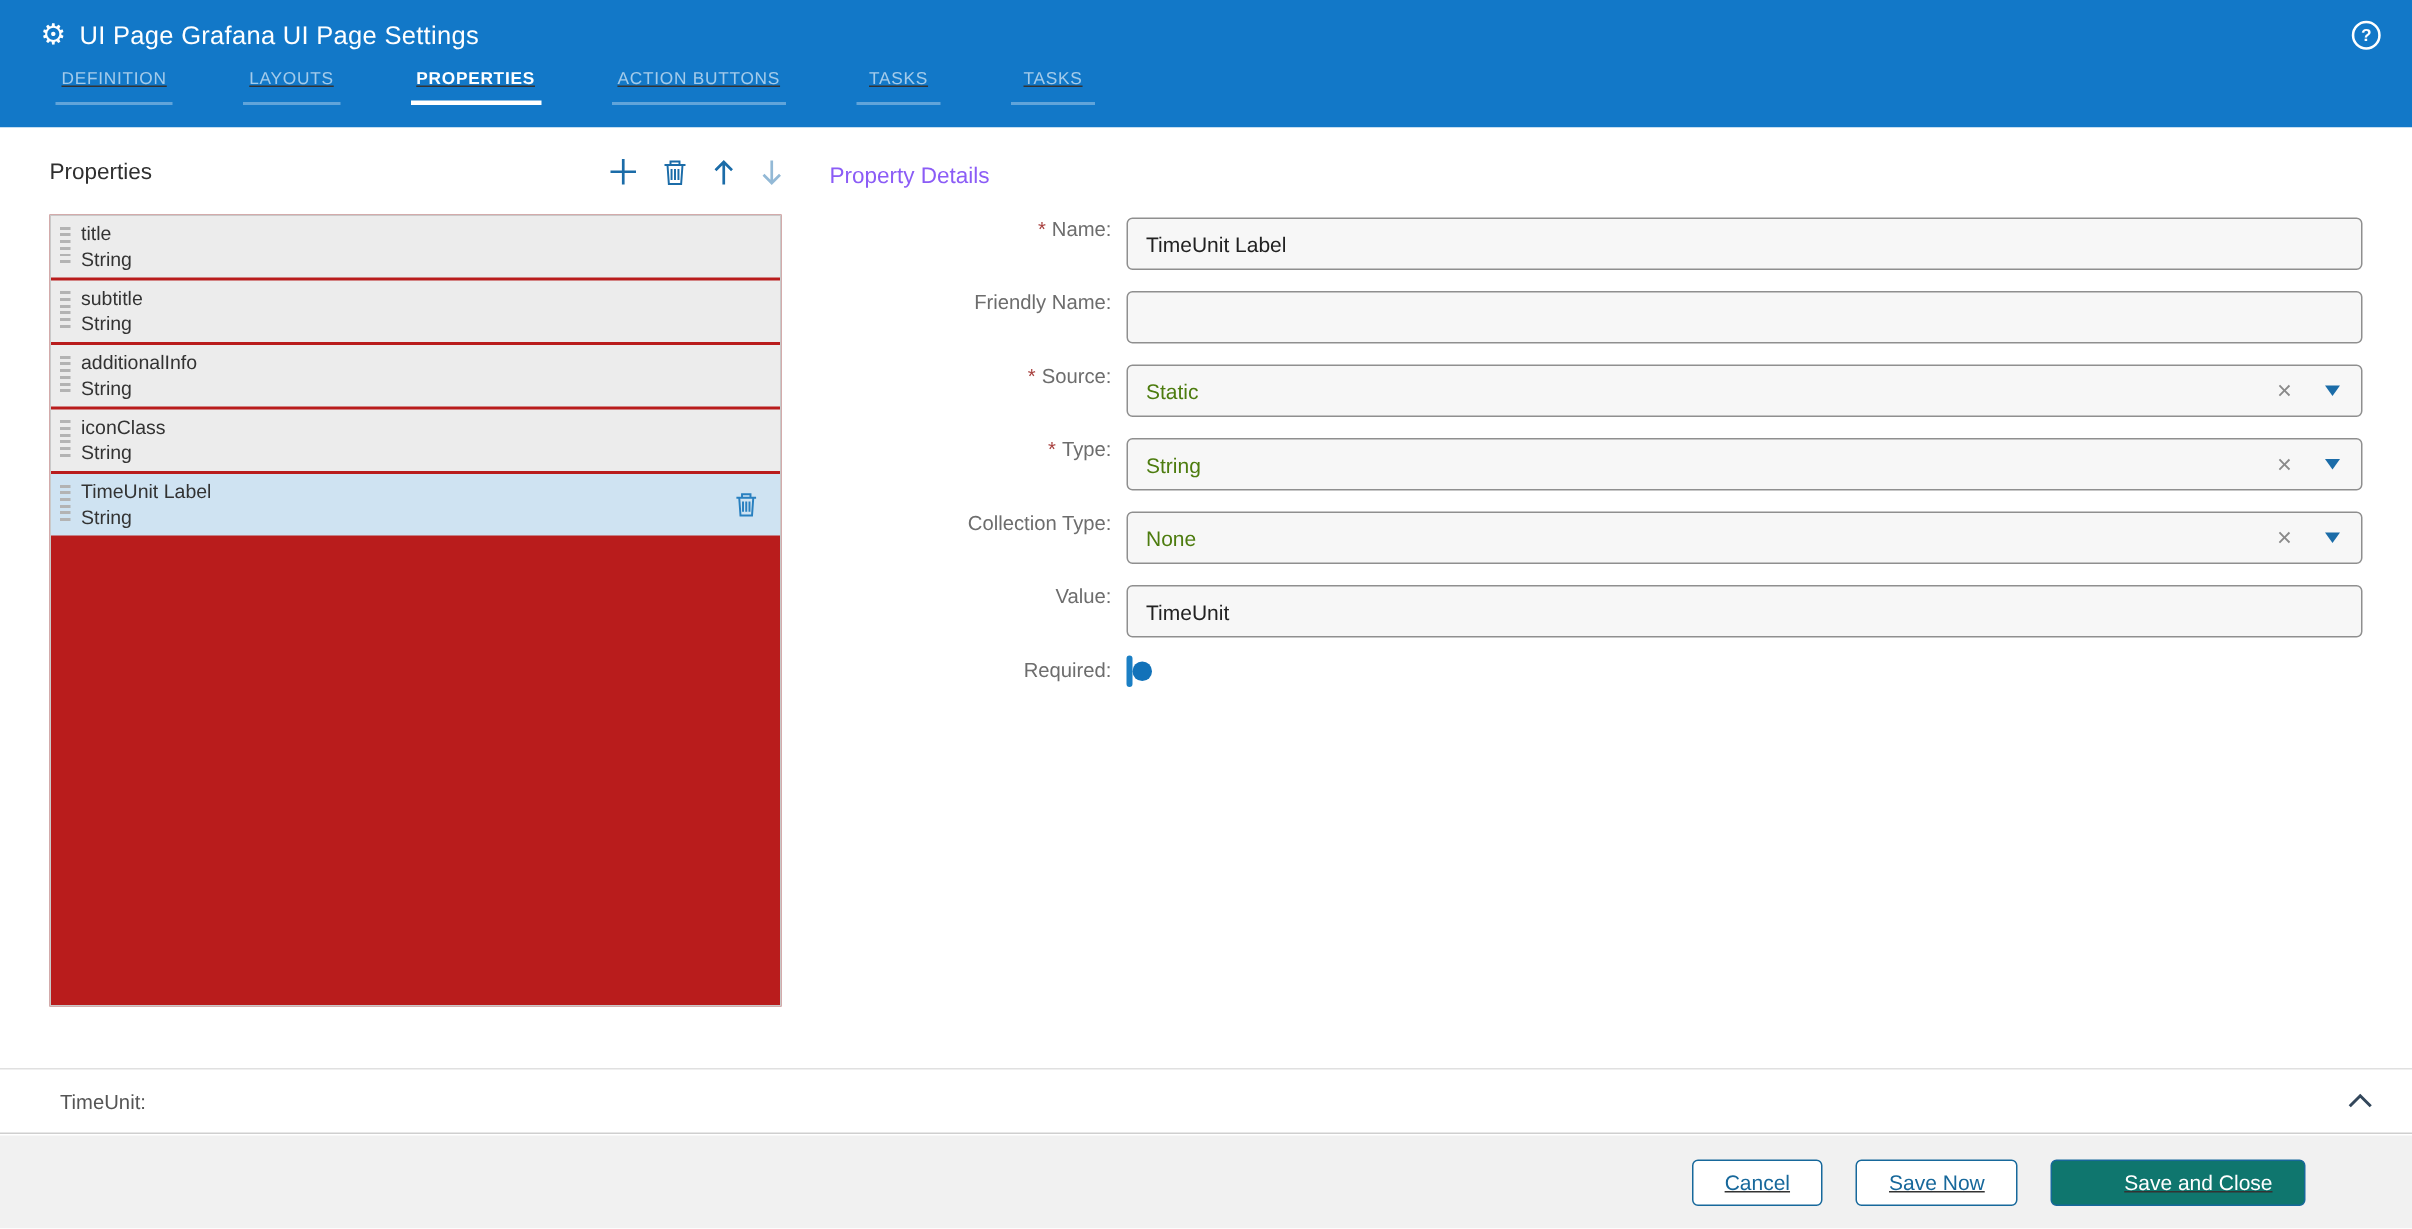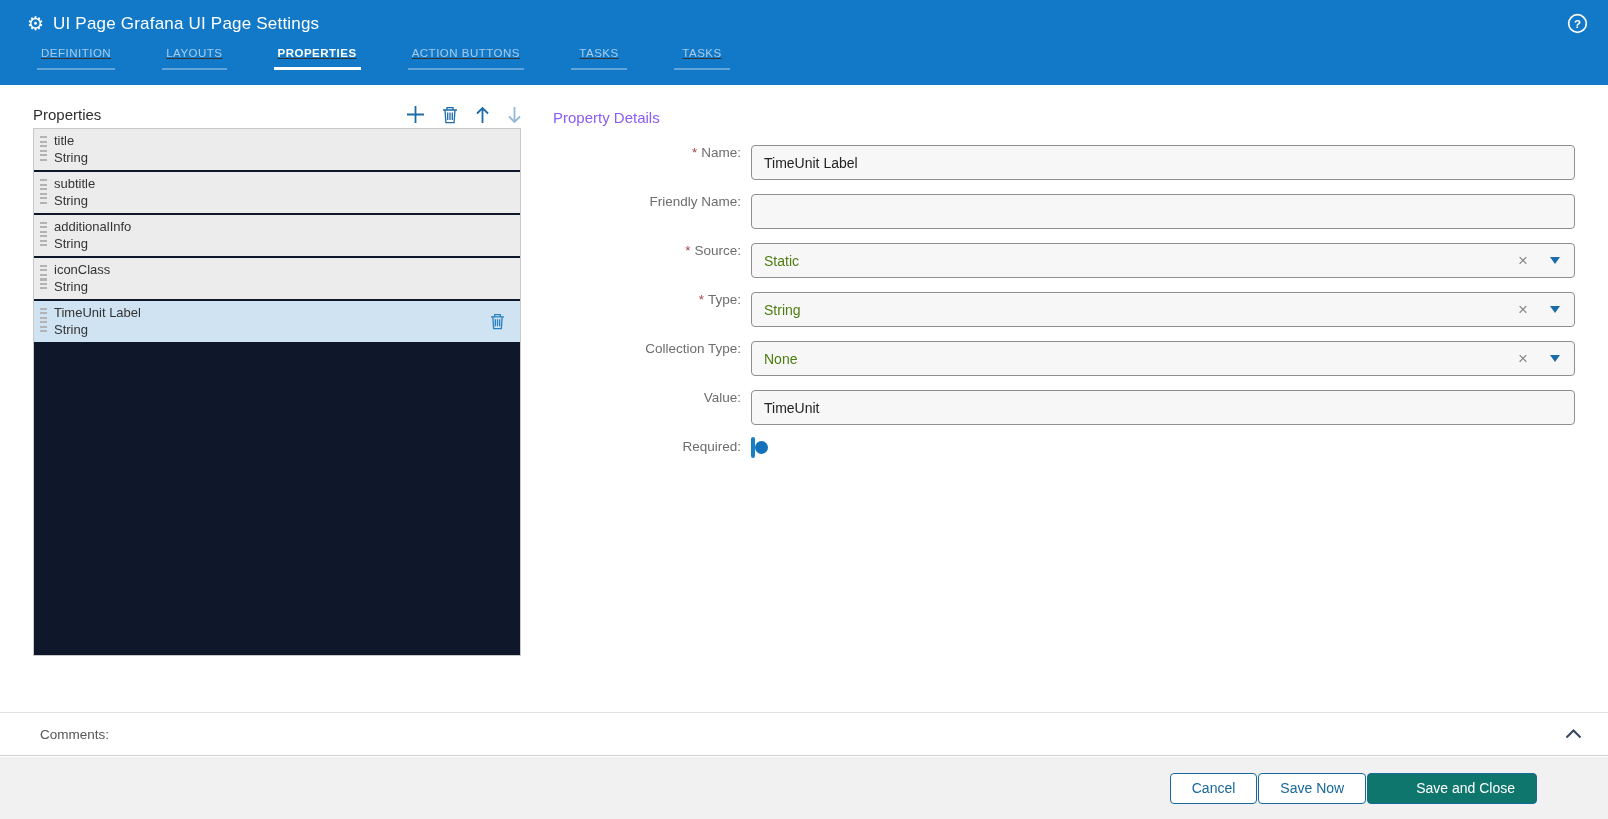--- a/index.html
+++ b/index.html
@@ -31,22 +31,22 @@
   .props-head {
     position:absolute; left:33px; top:20px; width:489px;
     display:flex; justify-content:space-between; align-items:center;
   }
   .props-title { font-size:15px; color:#2f2f2f; }
   .list-toolbar { display:flex; gap:17px; align-items:center; }
   .tool-btn { background:none; border:none; cursor:pointer; color:#1b6ca8; display:flex; align-items:center; padding:0; }
   .tool-btn.disabled { color:#93b9d6; cursor:default; }
 
   .prop-list {
-    position:absolute; left:33px; top:43px; width:488px; height:528px;
-    border:1px solid #c9c9c9; background:#0f172a; overflow:hidden;
+    position:absolute; left:33px; top:58px; width:488px; height:528px;
+    border:1px solid #c9c9c9; background:#b91c1c; overflow:hidden;
   }
   .prop-item {
     height:41px; margin-bottom:2px; background:#ececec;
     display:flex; align-items:center; padding-left:6px; position:relative; cursor:pointer;
   }
   .prop-item.selected { background:#cfe3f2; }
   .drag-handle {
     width:7px; height:27px; margin-right:7px;
     background:repeating-linear-gradient(to bottom,#b3b3b3 0 2px,transparent 2px 4.5px);
   }
@@ -91,21 +91,21 @@
   .comments {
     position:absolute; top:712px; left:0; right:0; height:44px; background:#fff;
     border-top:1px solid #e0e0e0; border-bottom:1px solid #cfcfcf;
     display:flex; align-items:center; padding:0 26px 0 40px; color:#555; font-size:13.5px;
   }
   .collapse-btn { margin-left:auto; cursor:pointer; display:flex; align-items:center; }
 
   
   .footer {
     position:absolute; top:757px; bottom:0; left:0; right:0; background:#f1f1f1;
-    display:flex; justify-content:flex-end; align-items:center; gap:1px; padding-right:71px;
+    display:flex; justify-content:flex-end; align-items:center; gap:22px; padding-right:71px;text-decoration:underline;
   }
   .btn {
     height:31px; padding:0 21px; border-radius:4px; font-size:14px; cursor:pointer;
     font-family:"Liberation Sans",sans-serif;
   }
   .btn.outline { background:#fff; border:1px solid #17689b; color:#17689b; }
   .btn.primary { background:#0f766e; border:1px solid #17689b; color:#fff;padding-left:48px; }
 </style>
 </head>
 <body>
@@ -258,21 +258,21 @@
       <span class="flabel">Required:</span>
       <span class="ffield">
         <span class="toggle"><span class="knob"></span></span>
       </span>
     </div>
 
   </div>
 </div>
 
 <div class="comments">
-  <span>Comments:</span>
+  <span>TimeUnit:</span>
   <span class="collapse-btn">
     <svg width="17" height="10" viewBox="0 0 17 10">
         <path d="M1.5 8.5L8.5 1.5 15.5 8.5" stroke="#33475b" stroke-width="2" fill="none"></path>
       </svg>
   </span>
 </div>
 
 <div class="footer">
   <button class="btn outline">Cancel</button>
   <button class="btn outline">Save Now</button>

